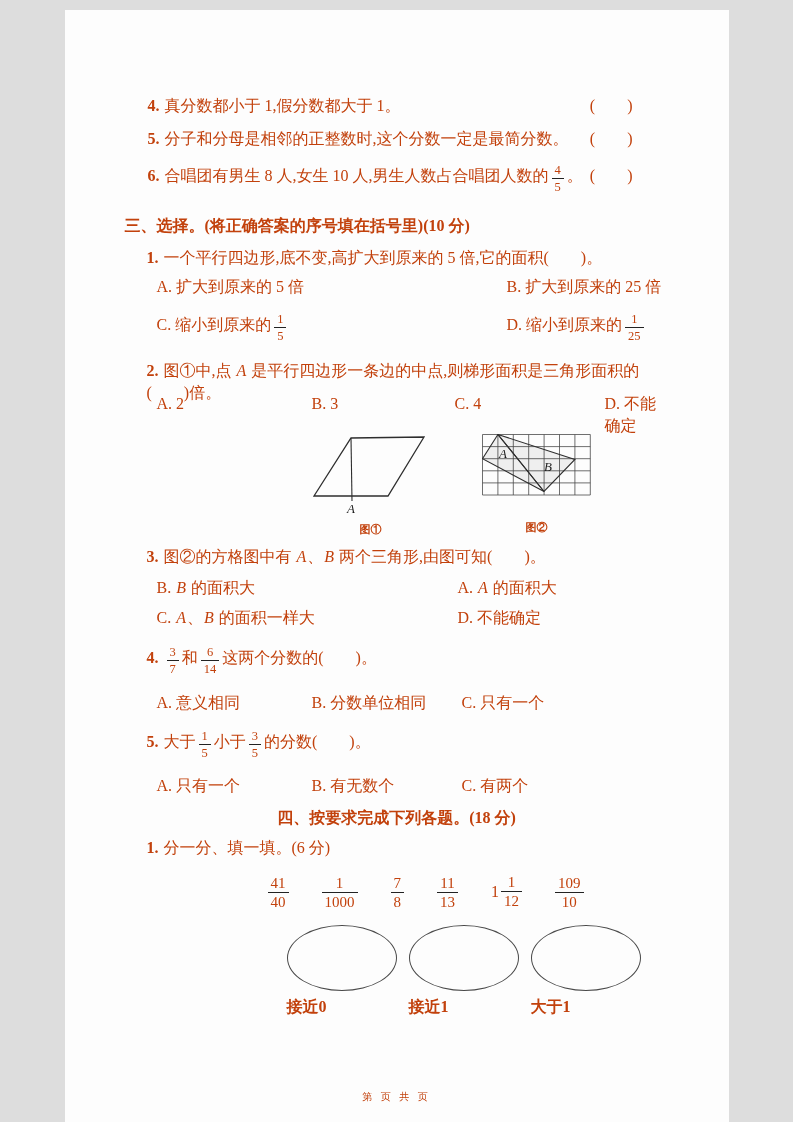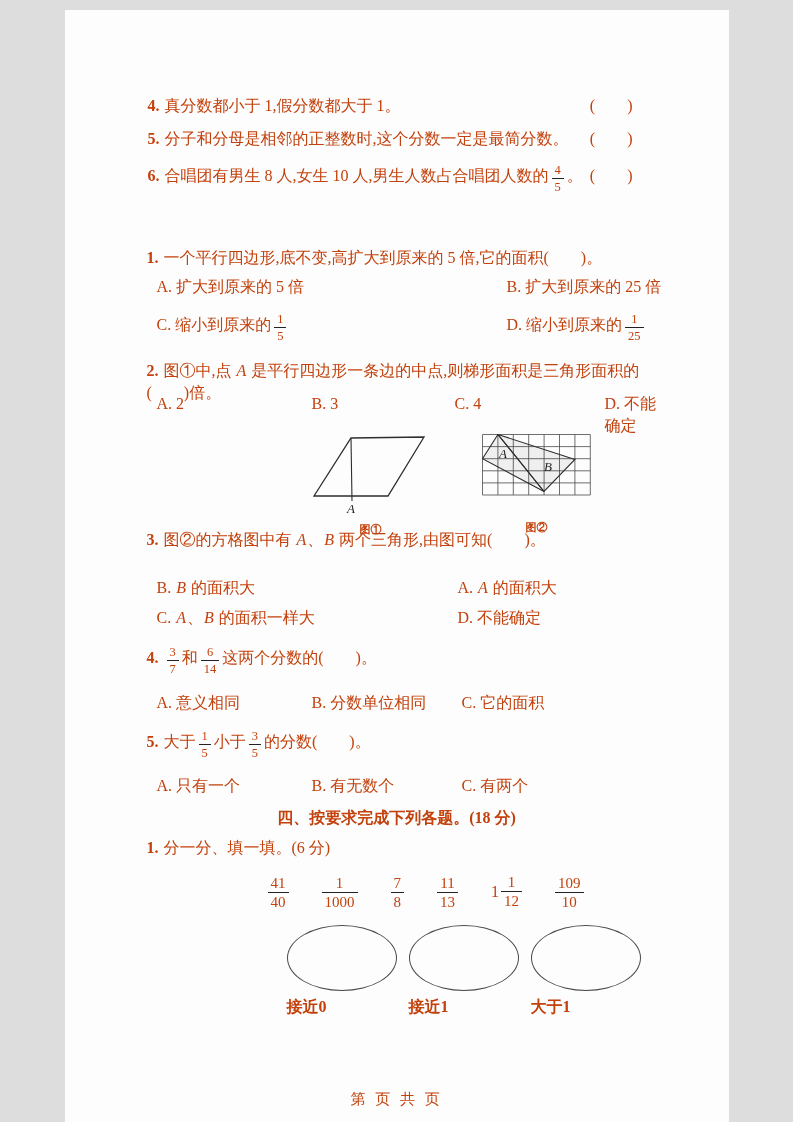--- a/index.html
+++ b/index.html
@@ -38,21 +38,21 @@
   .figrow { display:flex; align-items:flex-start; padding-left:183px; gap:48px; }
   .figcol { display:flex; flex-direction:column; align-items:center; }
   .figcap { font-weight:700; font-size:11px; margin-top:2px; }
   svg { display:block; }
   
   .ovalrow { display:flex; gap:12px; padding-left:162px; }
   .oval { width:110px; height:66px; border:1.6px solid #4a4a4a; border-radius:50%; box-sizing:border-box; }
   .binrow { display:flex; gap:12px; padding-left:162px; }
   .binlabel { width:110px; text-align:left; font-weight:600; }
   .footer { position:absolute; top:1080px; left:0; right:0; text-align:center;
-            font-size:15px; letter-spacing:3px; }
+            font-size:10px; letter-spacing:3px; }
 </style>
 </head>
 <body>
 
 <div class="page">
 
   <div class="abs judge-row" style="top:85px;">
     <span class="jtext"><span class="qno">4.</span><span>真分数都小于 1,假分数都大于 1。</span></span>
     <span class="bracket">(　　)</span>
   </div>
@@ -60,20 +60,21 @@
   <div class="abs judge-row" style="top:118px;">
     <span class="jtext"><span class="qno">5.</span><span>分子和分母是相邻的正整数时,这个分数一定是最简分数。</span></span>
     <span class="bracket">(　　)</span>
   </div>
 
   <div class="abs judge-row tall" style="top:146px;">
     <span class="jtext"><span class="qno">6.</span><span>合唱团有男生 8 人,女生 10 人,男生人数占合唱团人数的<span class="fwrap"><span class="frac"><span class="fn">4</span><span class="fd">5</span></span></span>。</span></span>
     <span class="bracket">(　　)</span>
   </div>
 
+  <div class="abs heading" style="top:205px;">三、选择。(将正确答案的序号填在括号里)(10 分)</div>
 
   <div class="abs qline" style="top:237px;">
     <span class="qno">1.</span><span>一个平行四边形,底不变,高扩大到原来的 5 倍,它的面积(　　)。</span>
   </div>
   <div class="abs grid g-q1" style="top:266px;">
     <span>A. 扩大到原来的 5 倍</span>
     <span>B. 扩大到原来的 25 倍</span>
   </div>
   <div class="abs grid g-q1 tall44" style="top:293px;">
     <span>C. 缩小到原来的<span class="fwrap"><span class="frac"><span class="fn">1</span><span class="fd">5</span></span></span></span>
@@ -119,39 +120,39 @@
         </g>
         <polygon points="15.9,0.5 0.5,24.7 62,57.5" fill="rgba(0,0,0,0.055)" stroke="#2e2e2e" stroke-width="1.1"></polygon>
         <polygon points="15.9,0.5 92.9,25.4 62,57.5" fill="rgba(0,0,0,0.055)" stroke="#2e2e2e" stroke-width="1.1"></polygon>
         <text x="17" y="24" font-size="13" font-style="italic" fill="#1d1d1d">A</text>
         <text x="62" y="37" font-size="13" font-style="italic" fill="#1d1d1d">B</text>
       </svg>
       <div class="figcap" style="margin-top:16px;">图②</div>
     </div>
   </div>
 
-  <div class="abs qline" style="top:519px;">
+  <div class="abs qline" style="top:536px;">
     <span class="qno">3.</span><span>图②的方格图中有 <span class="mi">A</span>、<span class="mi">B</span> 两个三角形,由图可知(　　)。</span>
   </div>
   <div class="abs grid g-q3" style="top:567px;">
     <span>B. <span class="mi">B</span> 的面积大</span>
     <span>A. <span class="mi">A</span> 的面积大</span>
   </div>
   <div class="abs grid g-q3" style="top:597px;">
     <span>C. <span class="mi">A</span>、<span class="mi">B</span> 的面积一样大</span>
     <span>D. 不能确定</span>
   </div>
 
   <div class="abs qline tall" style="top:628px;">
     <span class="qno">4.</span><span><span class="fwrap"><span class="frac"><span class="fn">3</span><span class="fd">7</span></span></span>和<span class="fwrap"><span class="frac"><span class="fn">6</span><span class="fd">14</span></span></span>这两个分数的(　　)。</span>
   </div>
   <div class="abs grid g-q45" style="top:682px;">
     <span>A. 意义相同</span>
     <span>B. 分数单位相同</span>
-    <span>C. 它的面积</span>
+    <span>C. 只有一个</span>
   </div>
 
   <div class="abs qline tall" style="top:712px;">
     <span class="qno">5.</span><span>大于<span class="fwrap"><span class="frac"><span class="fn">1</span><span class="fd">5</span></span></span>小于<span class="fwrap"><span class="frac"><span class="fn">3</span><span class="fd">5</span></span></span>的分数(　　)。</span>
   </div>
   <div class="abs grid g-q45" style="top:765px;">
     <span>A. 只有一个</span>
     <span>B. 有无数个</span>
     <span>C. 有两个</span>
   </div>

